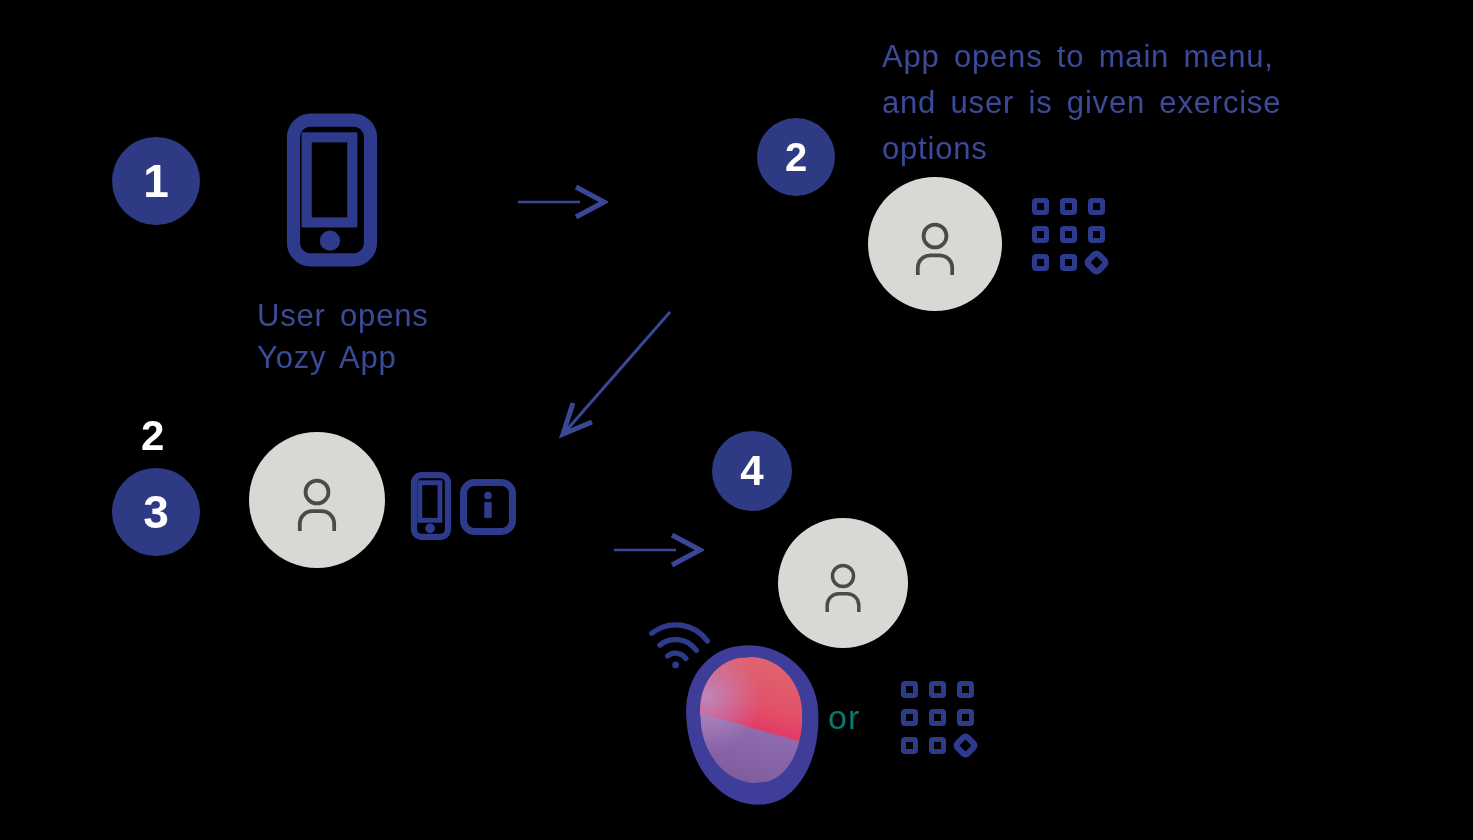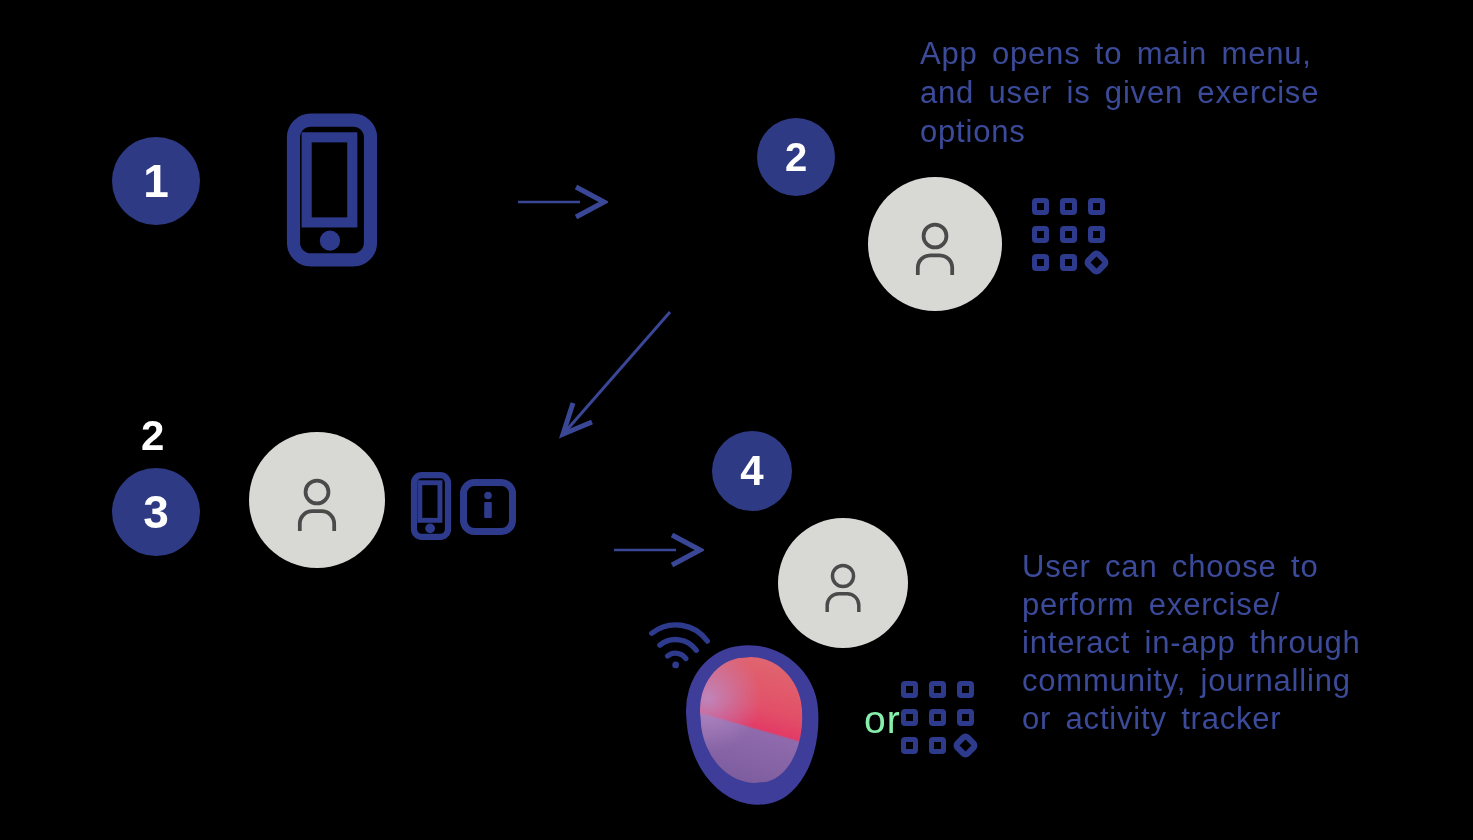--- a/index.html
+++ b/index.html
@@ -14,21 +14,21 @@
           display:flex;align-items:center;justify-content:center;}
   .person{fill:none;stroke:#4a4a4a;stroke-width:3.6;margin-top:10px;}
   .icon-stroke{fill:none;stroke:#2e3a8c;}
   .arrow line{stroke:#3a4797;}
   .arrow polyline{stroke:#3a4797;fill:none;}
   .grid-icon{position:absolute;display:grid;grid-template-columns:repeat(3,17px);
              grid-template-rows:repeat(3,17px);gap:11px;}
   .grid-icon .cell{border:5px solid #2e3a8c;border-radius:4px;box-sizing:border-box;}
   .grid-icon .diamond{transform:rotate(45deg) scale(1.2);border-radius:5px;}
   .stray-two{position:absolute;color:#fff;font-size:42px;font-weight:700;}
-  .or-label{position:absolute;color:#86efac;font-size:39px;font-weight:500;letter-spacing:1px;margin-left:36px;}
+  .or-label{position:absolute;color:#0f766e;font-size:34px;font-weight:500;letter-spacing:1px;}
   .blob-outer{position:absolute;width:132px;height:160px;background:#3e3d99;
               border-radius:46% 54% 47% 53% / 42% 44% 58% 56%;transform:rotate(-4deg);}
   .blob-inner{position:absolute;left:14px;top:12px;right:16px;bottom:22px;
               border-radius:48% 52% 46% 54% / 44% 46% 58% 54%;
               background:
                 radial-gradient(circle at 8% 30%, rgba(186,140,196,0.9) 0%, rgba(186,140,196,0) 42%),
                 linear-gradient(200deg, #df6a71 2%, #e25068 40%, #e33b66 54%, #8f6bad 55.5%, #7a5a9c 98%);}
   .wifi{position:absolute;transform:rotate(8deg);}
   .wifi path{fill:none;stroke:#2e3a8c;stroke-width:5.5;stroke-linecap:round;}
 </style>
@@ -38,29 +38,31 @@
 <div class="canvas">
 
   <div class="badge" style="left:112px;top:137px;width:88px;height:88px;font-size:46px">1</div>
 
   <svg class="abs icon-stroke" style="left:286px;top:113px" width="92" height="154" viewBox="0 0 90 152">
     <rect x="7" y="7" width="76" height="138" rx="17" stroke-width="13"></rect>
     <rect x="20" y="24" width="45" height="84" stroke-width="10"></rect>
     <circle cx="43" cy="126" r="10" fill="#2e3a8c" stroke="none"></circle>
   </svg>
 
+  <div class="caption" style="left:257px;top:295px;line-height:42px">User opens
+Yozy App</div>
 
   <svg class="abs arrow" style="left:516px;top:184px" width="92" height="36" viewBox="0 0 92 36">
     <line x1="2" y1="18" x2="64" y2="18" stroke-width="2.5"></line>
     <polyline points="60,3 88,18 60,33" stroke-width="5"></polyline>
   </svg>
 
   <div class="badge" style="left:757px;top:118px;width:78px;height:78px;font-size:40px">2</div>
 
-  <div class="caption" style="left:920px;top:34px;line-height:39px">App opens to main menu,
+  <div class="caption" style="left:882px;top:34px;line-height:46px">App opens to main menu,
 and user is given exercise
 options</div>
 
   <div class="avatar" style="left:868px;top:177px;width:134px;height:134px">
     <svg class="person" width="50" height="56" viewBox="0 0 48 52">
       <circle cx="24" cy="13.5" r="11"></circle>
       <path d="M7.5 51 v-7 a12 12 0 0 1 12 -12 h9 a12 12 0 0 1 12 12 v7"></path>
     </svg>
   </div>
 
@@ -137,19 +139,14 @@
     <div class="cell"></div>
     <div class="cell"></div>
     <div class="cell"></div>
     <div class="cell"></div>
     <div class="cell"></div>
     <div class="cell"></div>
     <div class="cell"></div>
     <div class="cell diamond"></div>
   </div>
 
-  <div class="caption" style="left:1022px;top:548px;line-height:38px">User can choose to
-perform exercise/
-interact in-app through
-community, journalling
-or activity tracker</div>
 
 </div>
 
 </body></html>

